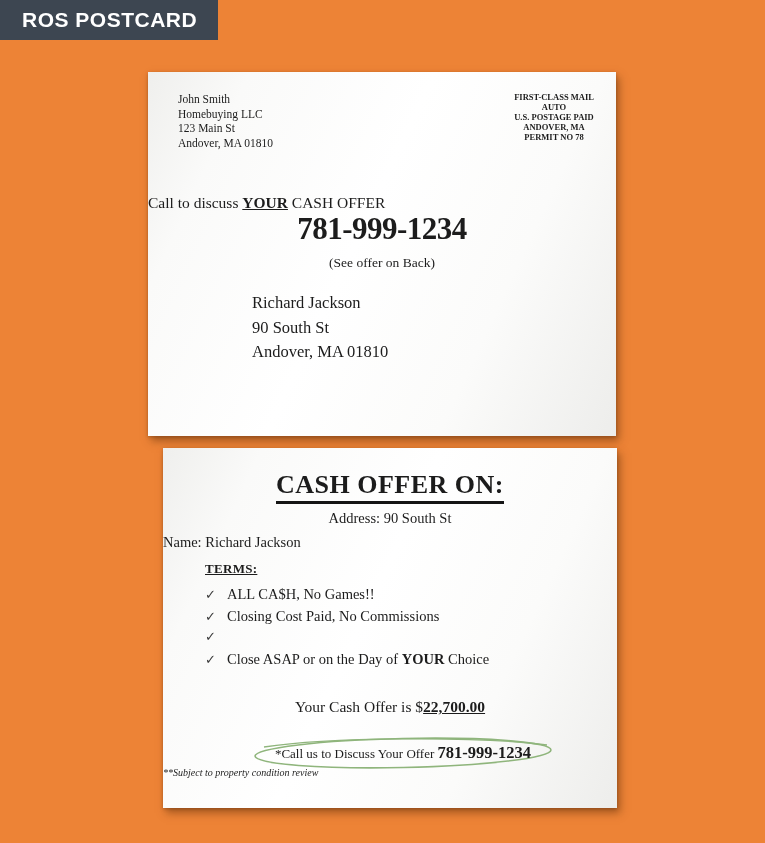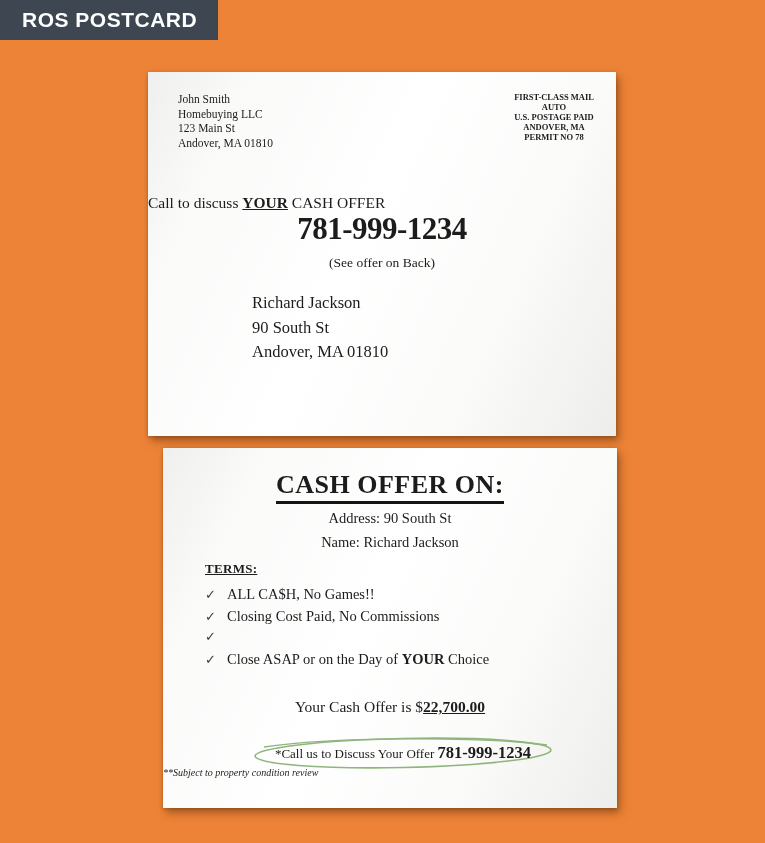--- a/index.html
+++ b/index.html
@@ -61,21 +61,21 @@
   .recipient { position: absolute; left: 104px; top: 219px; font-size: 16.5px; line-height: 24.5px; }
 
   
   .heading-wrap { position: absolute; left: 0; top: 22px; width: 100%; text-align: center; }
   .heading {
     display: inline-block;
     font-size: 26px; font-weight: bold; letter-spacing: 0.5px;
     border-bottom: 3px solid #151515; padding-bottom: 1px;
   }
   .addr-line { position: absolute; left: 0; top: 62px; width: 100%; text-align: center; font-size: 14.5px; }
-  .name-line { position: absolute; left: 0; top: 86px; width: 100%; text-align: center; font-size: 14.5px; }
+  .name-line { position: absolute; left: 0; top: 86px; width: 100%; text-align: left; font-size: 14.5px; }
   .terms-label { position: absolute; left: 42px; top: 113px; font-size: 13px; font-weight: bold; letter-spacing: 0.3px; text-decoration: underline; }
   .terms { position: absolute; left: 42px; top: 138px; margin: 0; padding: 0; list-style: none; }
   .terms li { display: flex; align-items: baseline; height: 21.5px; font-size: 14.5px; }
   .terms .check { width: 22px; font-size: 13px; color: #3a3a3a; flex: 0 0 22px; }
   .terms .b { font-weight: bold; }
   .offer-line { position: absolute; left: 0; top: 250px; width: 100%; text-align: center; font-size: 15.5px; }
   .offer-line .amount { font-weight: bold; text-decoration: underline; }
 
   .circled { position: absolute; left: 87px; top: 286px; width: 306px; height: 36px; text-align: center; }
   .circled .oval { position: absolute; left: 0; top: 0; width: 306px; height: 36px; pointer-events: none; }

